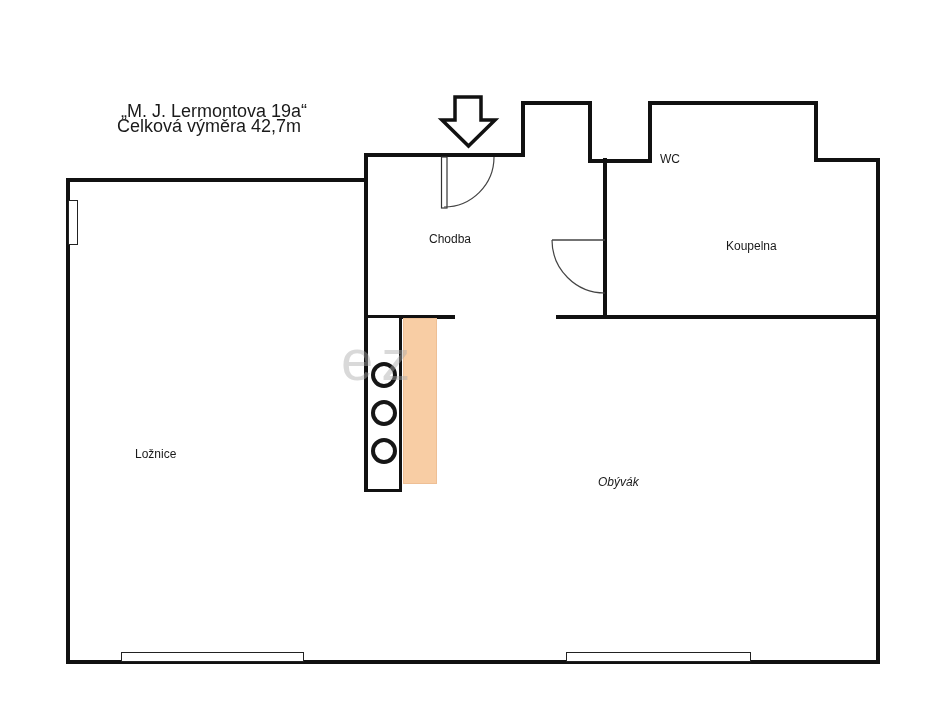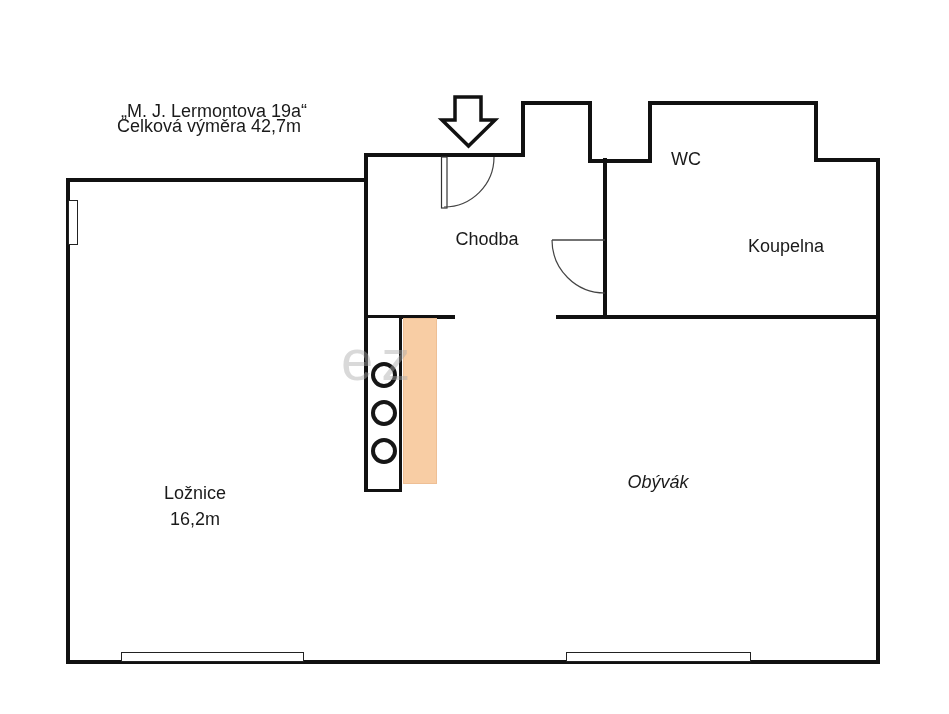--- a/index.html
+++ b/index.html
@@ -1,21 +1,21 @@
 <!DOCTYPE html>
 <html><head>
 <meta charset="utf-8">
 <style>
   html,body{margin:0;padding:0;background:#ffffff;}
   .plan{
     position:relative;width:949px;height:714px;background:#ffffff;overflow:hidden;
     font-family:"Liberation Sans", sans-serif;color:#1a1a1a;
   }
   .txt{position:absolute;font-size:18px;line-height:26px;white-space:nowrap;}
-  .room-label{position:absolute;text-align:center;font-size:18px;line-height:26px;}
+  .room-label{position:absolute;font-size:12px;line-height:26px;}
   .wall{position:absolute;background:#111111;}
   .thinbox{position:absolute;background:#ffffff;border:1.5px solid #222222;box-sizing:border-box;}
   .counter{
     position:absolute;left:365px;top:315px;width:37px;height:177px;
     background:#ffffff;border:3px solid #111111;box-sizing:border-box;
   }
   .burner{
     position:absolute;left:371px;width:26px;height:26px;border-radius:50%;
     border:4px solid #161616;background:#ffffff;box-sizing:border-box;
   }
@@ -72,23 +72,22 @@
     <rect x="441.5" y="157" width="5.5" height="51" fill="#ffffff" stroke="#333333" stroke-width="1.2"></rect>
     <path d="M 444 207 A 50 50 0 0 0 494 157" fill="none" stroke="#444444" stroke-width="1.2"></path>
     <line x1="552" y1="240" x2="605" y2="240" stroke="#444444" stroke-width="1.4"></line>
     <path d="M 552 240 A 53 53 0 0 0 605 293" fill="none" stroke="#444444" stroke-width="1.2"></path>
   </svg>
 
   <div class="room-label" style="left:429px;top:226px;width:116px;">Chodba</div>
   <div class="room-label" style="left:660px;top:146px;width:52px;">WC</div>
   <div class="room-label" style="left:726px;top:233px;width:120px;">Koupelna</div>
 
-  <div class="room-label" style="left:135px;top:480px;width:120px;">
+  <div class="room-label" style="left:135px;top:441px;width:120px;">
     <div>Ložnice</div>
-    <div>16,2m</div>
   </div>
   <div class="room-label" style="left:598px;top:469px;width:120px;font-style:italic;">
     <div>Obývák</div>
   </div>
 
   <div class="watermark">ez</div>
 
 </div>
 
 </body></html>

